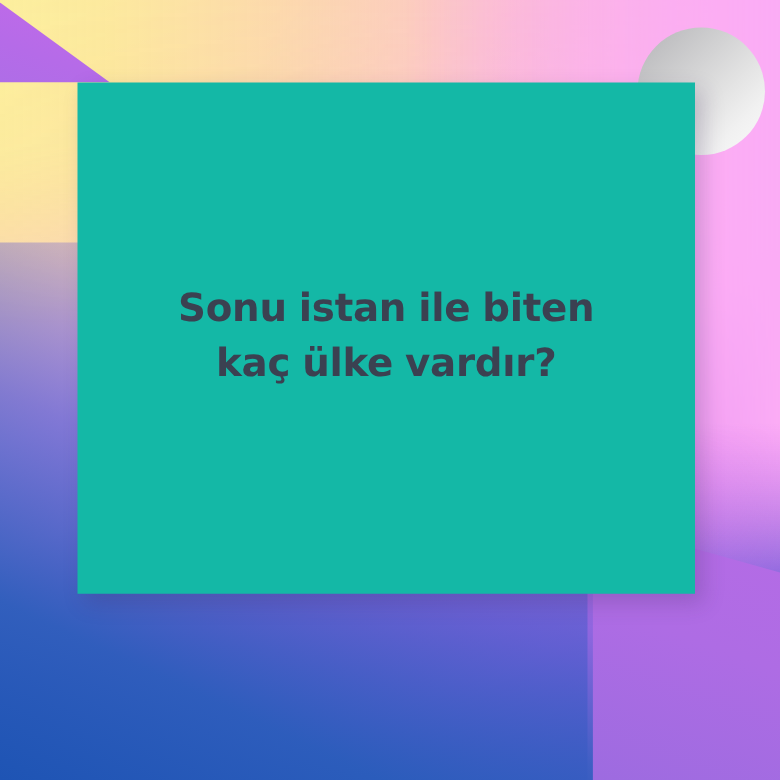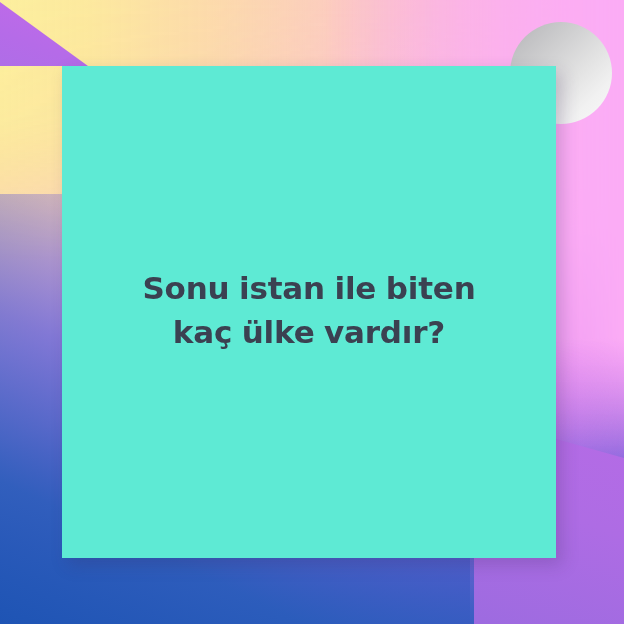--- a/index.html
+++ b/index.html
@@ -118,22 +118,22 @@
         #F1F1F1 78%,
         #FAFAFA 100%);
   }
 
   
   .card {
     position: absolute;
     left: 62px;
     top: 66px;
     width: 494px;
-    height: 492px;
-    background: #5eead4;
+    height: 409px;
+    background: #14b8a6;
     box-shadow: 6px 7px 16px rgba(60, 40, 90, 0.22);
     display: flex;
     align-items: center;
     justify-content: center;
   }
 
   .card-text {
     width: 400px;
     text-align: center;
     color: #3B4151;

